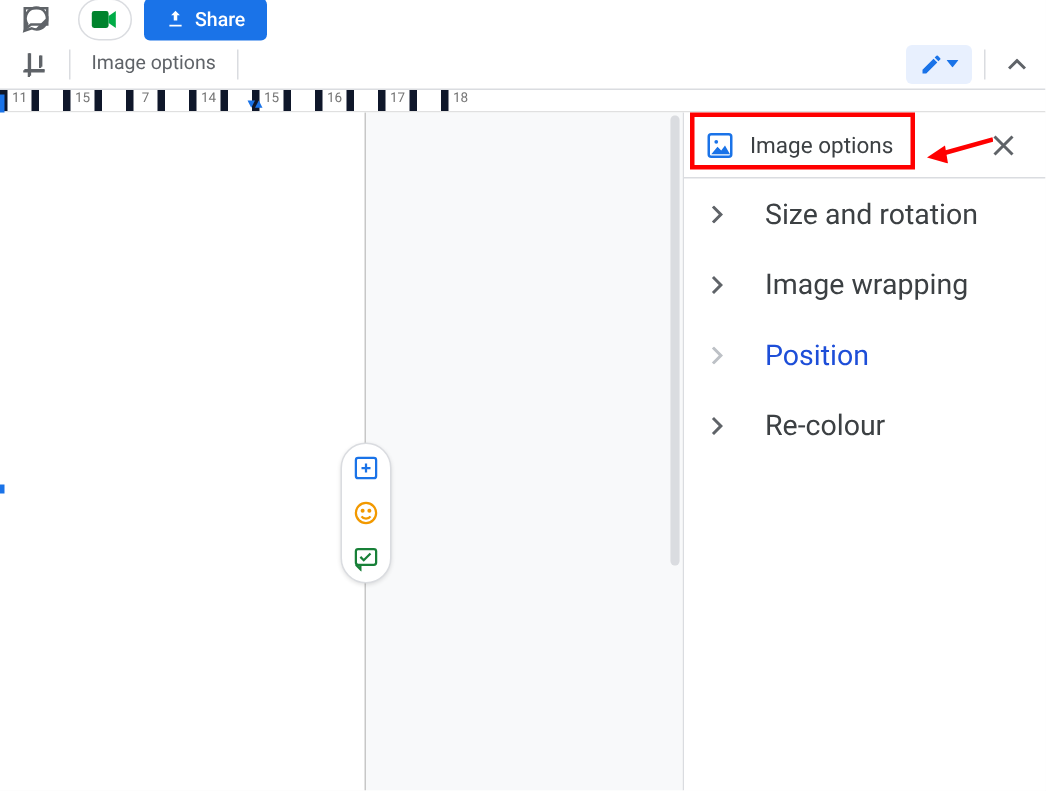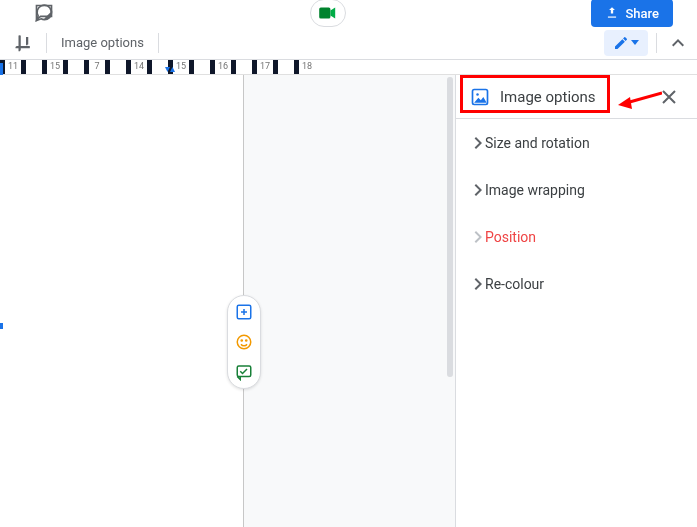--- a/index.html
+++ b/index.html
@@ -1,18 +1,18 @@
 <!DOCTYPE html>
 <html><head>
 <meta charset="utf-8">
 <style>
   html,body{margin:0;padding:0;font-family:Roboto,Arial,sans-serif;font-size:13px;color:#3c4043;background:#fff;width:697px;height:527px;overflow:hidden}
   *{box-sizing:border-box}
   
-  .header{height:26px;display:flex;align-items:center;justify-content:space-between;gap:8px;padding:0 24px}
+  .header{height:26px;display:flex;align-items:center;justify-content:flex-start;gap:8px;padding:0 4px}
   .header .iconbtn{width:40px;height:24px;display:flex;align-items:center;justify-content:center;color:#5f6368}
   .meet-badge{width:36px;height:28px;border-radius:18px;border:1px solid #dadce0;display:flex;align-items:center;justify-content:center}
   .share-btn{height:28px;background:#1a73e8;color:#fff;border-radius:4px;padding:0 14px;display:flex;align-items:center;gap:6px;font-weight:500}
   
   .toolbar{height:34px;border-bottom:1px solid #dadce0;display:flex;align-items:center;padding:0 6px;gap:4px}
   .tbtn{height:26px;padding:0 8px;display:flex;align-items:center;gap:4px;border-radius:2px;color:#5f6368;font-size:13px}
   .sep{width:1px;height:20px;background:#dadce0;margin:0 2px}
   .right-tools{margin-left:auto;display:flex;align-items:center;gap:6px}
   .pen-pill{width:44px;height:26px;border-radius:4px;background:#e8f0fe;display:flex;align-items:center;justify-content:center;color:#1a73e8;gap:2px}
   .chev-up-box{width:26px;height:26px;display:flex;align-items:center;justify-content:center;color:#5f6368}
@@ -27,22 +27,22 @@
   .sel-handle{position:absolute;left:0;top:-12px;width:3px;height:12px;background:#1a73e8}
   .sel-square{position:absolute;left:-3px;top:248px;width:6px;height:6px;background:#1a73e8}
   
   .rail{position:absolute;left:227px;top:220px;width:34px;background:#fff;border:1px solid #dadce0;border-radius:17px;display:flex;flex-direction:column;align-items:center;padding:6px 0;gap:10px;box-shadow:0 1px 3px rgba(0,0,0,.12)}
   .rail .ri{width:20px;height:20px;display:flex;align-items:center;justify-content:center}
   
   .panel{flex:1;border-left:1px solid #dadce0;background:#fff;display:flex;flex-direction:column}
   .panel-head{height:44px;display:flex;align-items:center;padding:0 14px;border-bottom:1px solid #dadce0;gap:10px}
   .panel-head .title{font-size:15px;color:#3c4043}
   .panel-head .x{margin-left:auto;color:#5f6368;width:28px;height:28px;display:flex;align-items:center;justify-content:center}
-  .opt{height:47px;display:flex;align-items:center;padding:0 18px;gap:3px;color:#3c4043;font-size:14px}
-  .opt.disabled{color:#ef4444}
+  .opt{height:47px;display:flex;align-items:center;padding:0 18px;gap:28px;color:#3c4043;font-size:19px}
+  .opt.disabled{color:#1d4ed8}
   .opt .chev{color:#5f6368}
   .opt.disabled .chev{color:#bdc1c6}
   
   .highlight{position:absolute;border:3px solid #ff0000;pointer-events:none}
   .arrow{position:absolute;pointer-events:none}
   .scroll-track{position:absolute;right:3px;top:2px;width:6px;height:300px;background:#f1f1f1;border-radius:3px}
   .scroll-thumb{position:absolute;top:0;width:100%;height:300px;background:#dadce0;border-radius:3px}
   svg{display:block}
 </style>
 </head>

